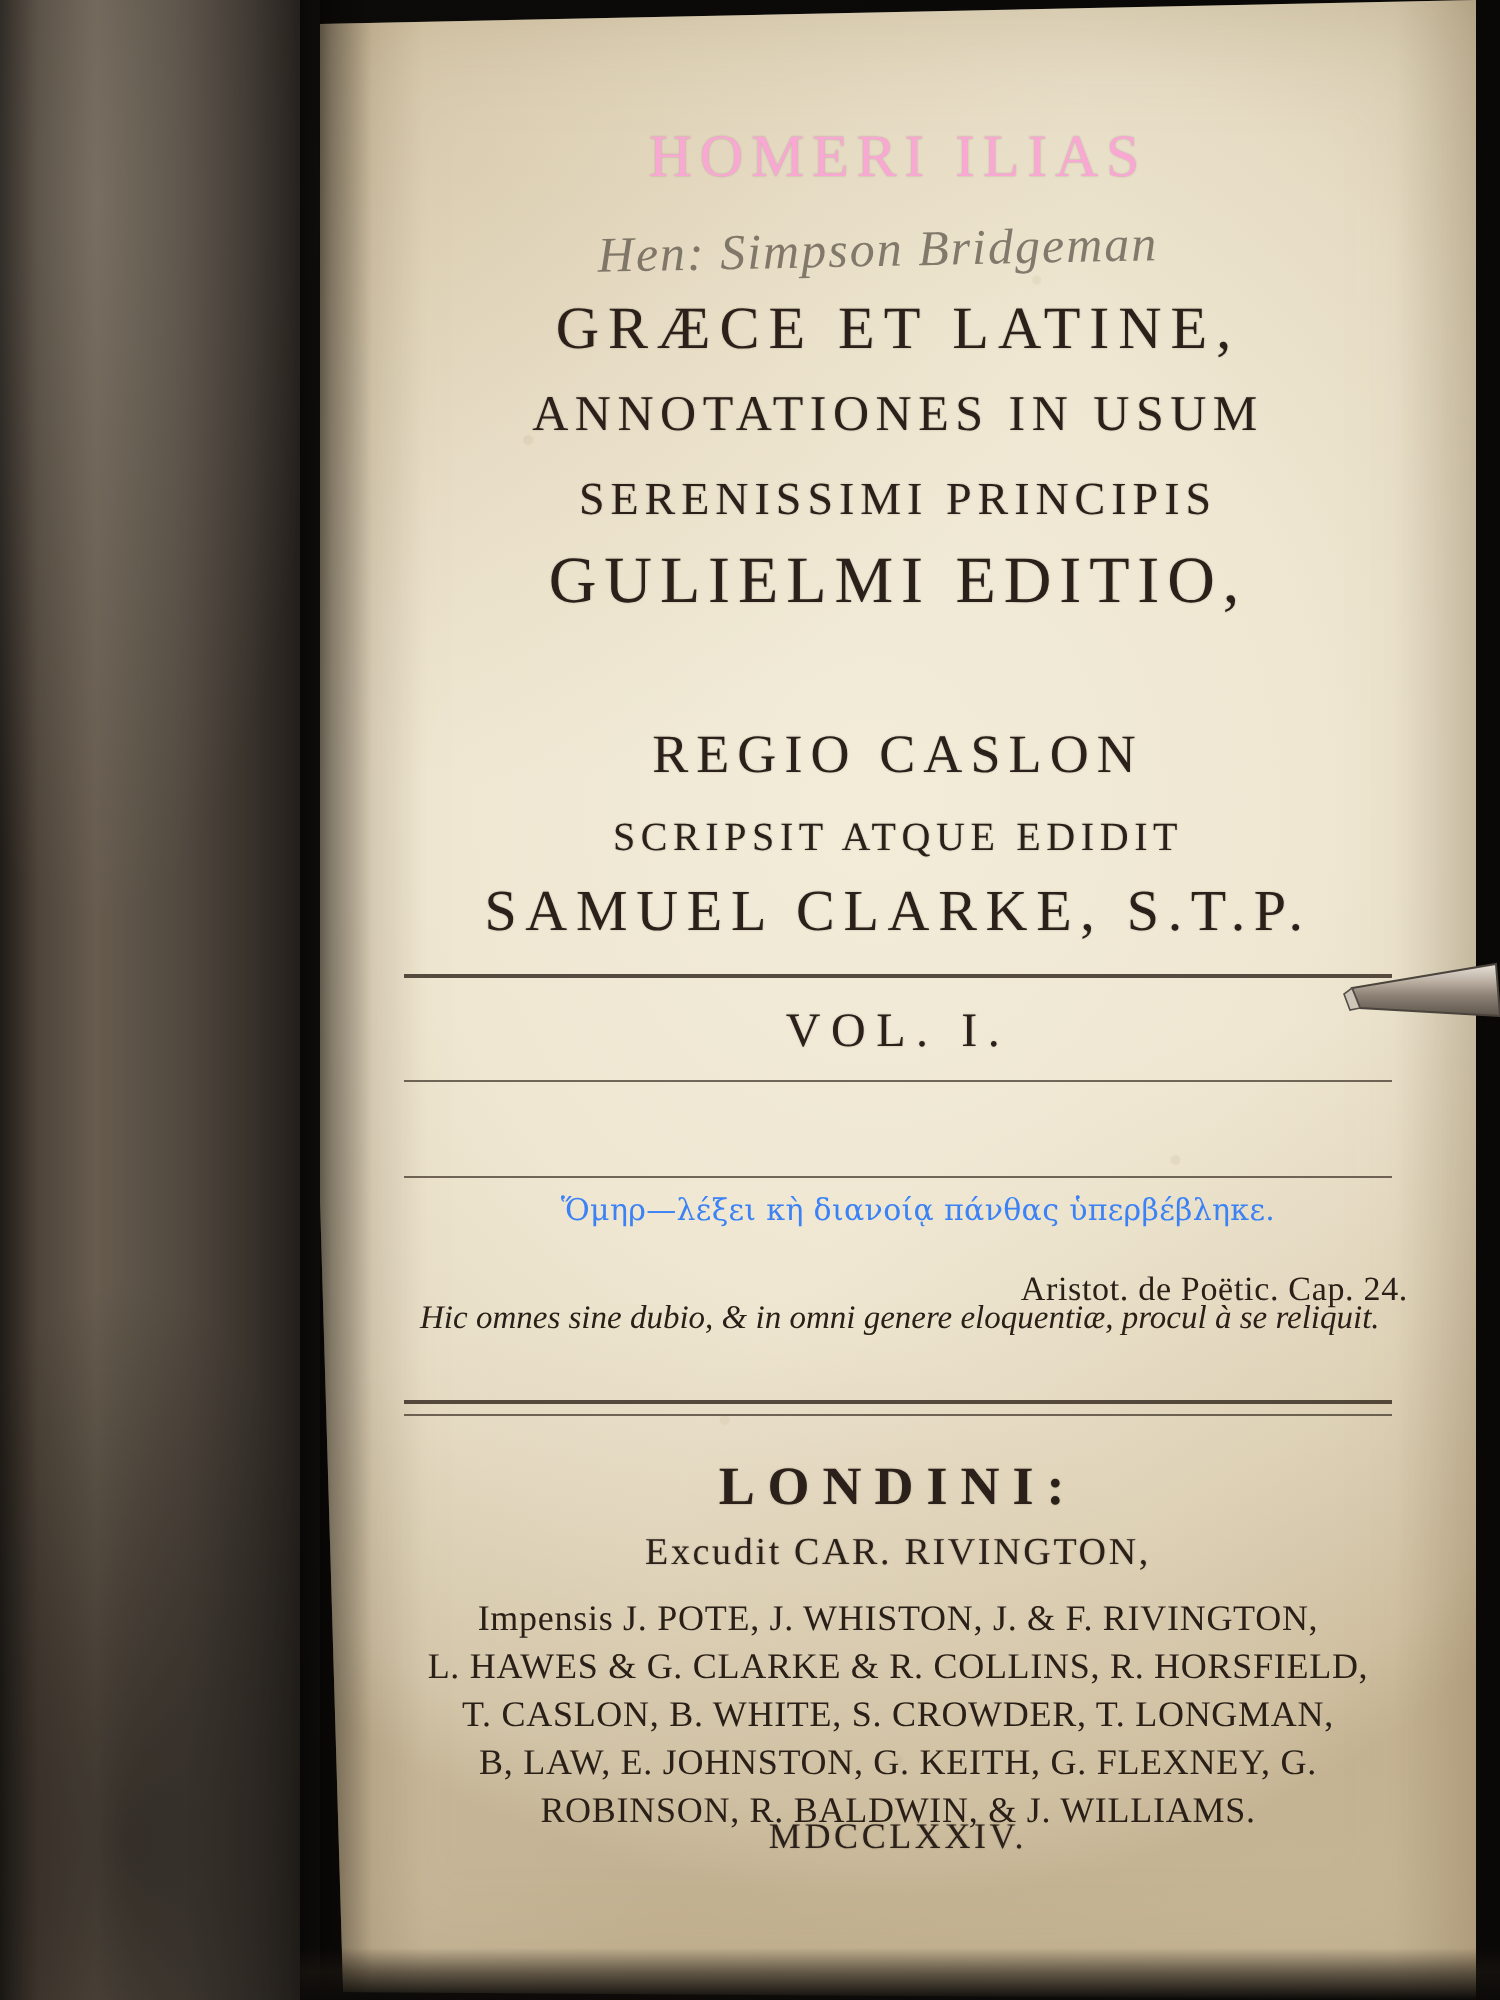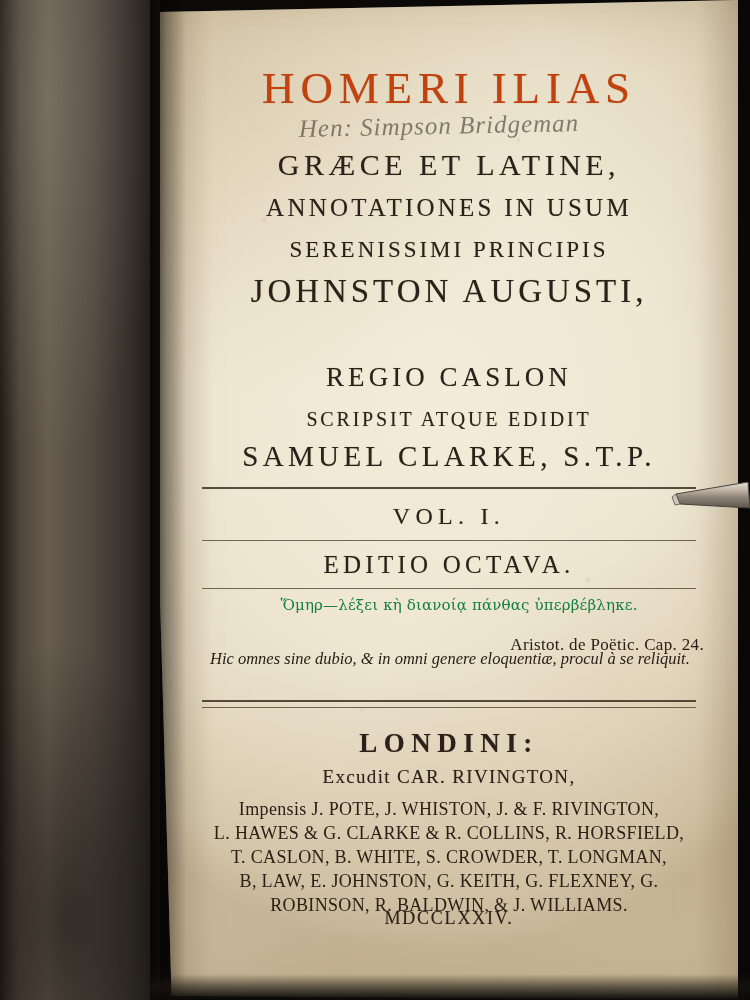--- a/index.html
+++ b/index.html
@@ -126,23 +126,23 @@
     text-align: center;
   }
   .line {
     font-family: "Liberation Serif", serif;
     letter-spacing: 0.09em;
     color: #2b211a;
     text-shadow: 0 0 1px rgba(60,45,30,0.30);
   }
   .t-main {
     position: absolute; left: 0; right: 0; top: 62px;
-    font-size: 45px;
+    font-size: 30px;
     letter-spacing: 0.13em;
-    color: #c2410c;
+    color: #f9a8d4;
   }
   .manuscript {
     position: absolute; left: 20px; right: 40px; top: 112px;
     font-family: "Liberation Serif", serif;
     font-style: italic;
     font-size: 25px;
     letter-spacing: 0.04em;
     color: #5a5247;
     opacity: 0.72;
     transform: rotate(-1.2deg);
@@ -164,21 +164,21 @@
   }
   .rule.thin { height: 1px; opacity: 0.7; }
 
   .t-vol     { position: absolute; left:0; right:0; top: 503px; font-size: 24px; letter-spacing: 0.22em; }
   .t-editio  { position: absolute; left:0; right:0; top: 551px; font-size: 25px; letter-spacing: 0.17em; }
 
   .greek-quote {
     position: absolute; left: 40px; right: 20px; top: 596px;
     font-size: 16px;
     letter-spacing: 0.01em;
-    color: #15803d;
+    color: #3b82f6;
   }
   .greek-quote .grk { font-family: "DejaVu Serif", serif; font-size: 15px; }
   .attrib1 {
     position: absolute; right: 34px; top: 619px;
     font-size: 17px; letter-spacing: 0.02em; margin-top: 16px;
   }
   .lat-quote {
     position: absolute; left: 50px; right: 28px; top: 648px;
     font-style: italic;
     font-size: 16.5px;
@@ -232,32 +232,31 @@
 
   <div class="content" style="left:160px;">
 
     <div class="line t-main">HOMERI ILIAS</div>
 
     <div class="manuscript">Hen: Simpson Bridgeman</div>
 
     <div class="line t-graece">GRÆCE ET LATINE,</div>
     <div class="line t-annot">ANNOTATIONES IN USUM</div>
     <div class="line t-seren">SERENISSIMI PRINCIPIS</div>
-    <div class="line t-gulielmi">JOHNSTON AUGUSTI,</div>
+    <div class="line t-gulielmi">GULIELMI EDITIO,</div>
     <div class="line t-regio">REGIO CASLON</div>
     <div class="line t-scripsit">SCRIPSIT ATQUE EDIDIT</div>
     <div class="line t-samuel">SAMUEL CLARKE, S.T.P.</div>
 
     <div class="rule" style="left:42px; right:42px; top:487px;"></div>
 
     <div class="line t-vol">VOL. I.</div>
 
     <div class="rule thin" style="left:42px; right:42px; top:540px;"></div>
 
-    <div class="line t-editio">EDITIO OCTAVA.</div>
 
     <div class="rule thin" style="left:42px; right:42px; top:588px;"></div>
 
     <div class="greek-quote">
       <span class="grk">Ὅμηρ—λέξει κὴ διανοίᾳ πάνθας ὑπερβέβληκε.</span>
     </div>
     <div class="attrib1">Aristot. de Poëtic. Cap. 24.</div>
 
     <div class="lat-quote">Hic omnes sine dubio, &amp; in omni genere eloquentiæ, procul à se reliquit.</div>
 

